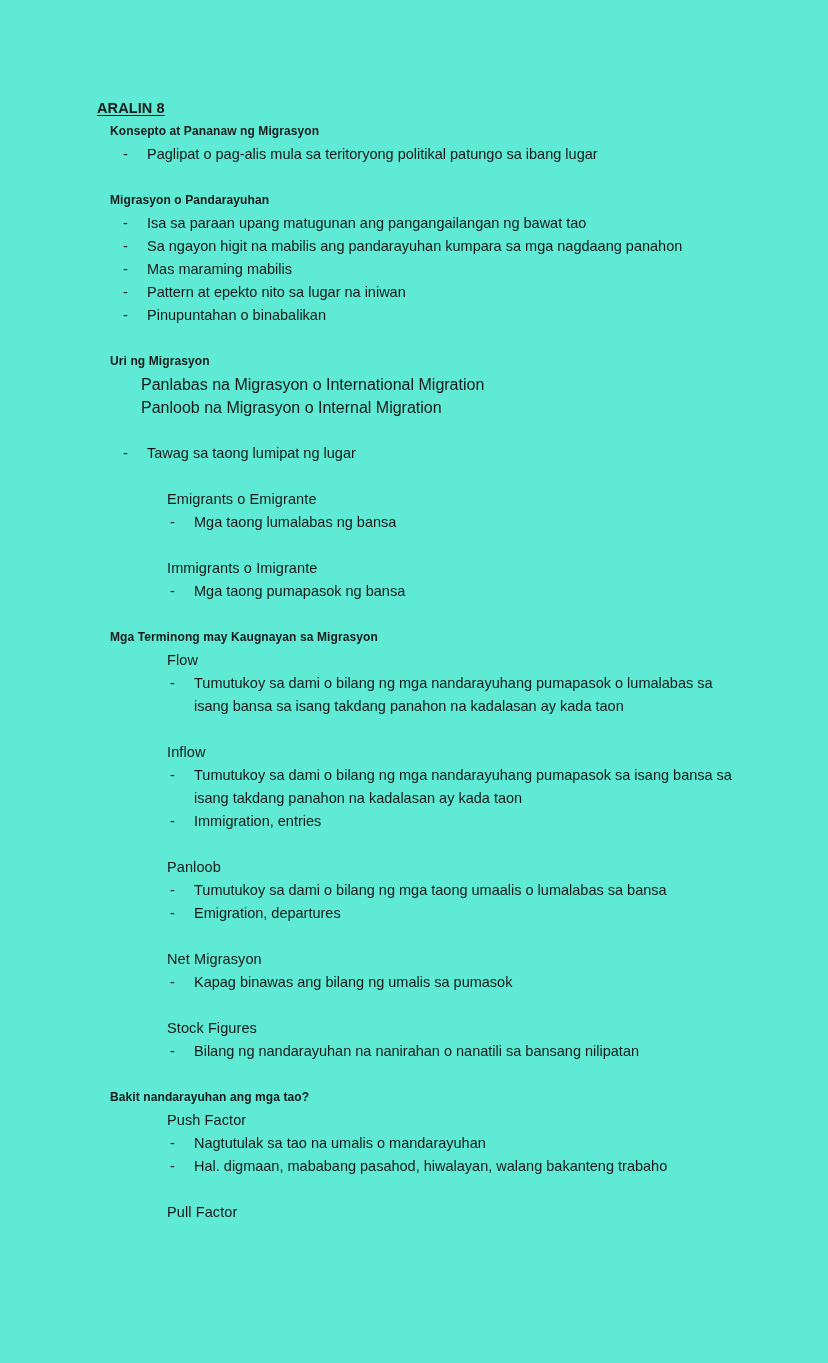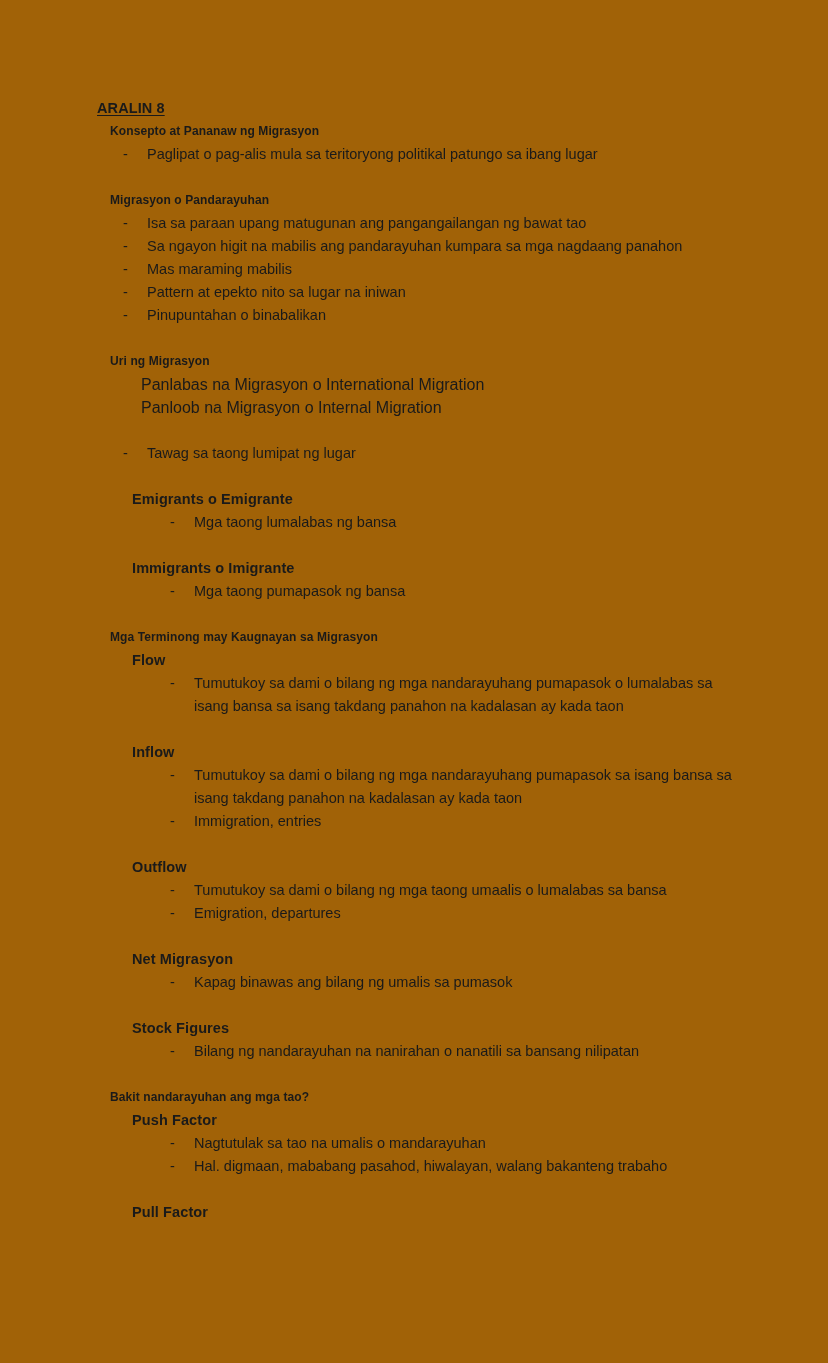--- a/index.html
+++ b/index.html
@@ -12,21 +12,21 @@
     height: 1363px;
     font-family: "Liberation Sans", sans-serif;
     color: #1a1a1a;
     -webkit-font-smoothing: antialiased;
   }
 
   .page {
     position: relative;
     width: 828px;
     height: 1363px;
-    background: #a16207;
+    background: #5eead4;
     box-sizing: border-box;
     padding: 97px 88px 0 97px;
   }
 
   .doc {
     width: 643px;
   }
 
   
   .title {
@@ -41,23 +41,23 @@
   .h1 {
     font-size: 12px;
     font-weight: bold;
     line-height: 23px;
     margin-left: 13px;
     letter-spacing: 0.1px;
   }
 
   .h2 {
     font-size: 14.5px;
-    font-weight: bold;
-    line-height: 23px;
-    margin-left: 35px;
+    font-weight: normal;
+    line-height: 23px;
+    margin-left: 70px;
     letter-spacing: 0.1px;
   }
 
   
   .plain {
     font-size: 16px;
     line-height: 23px;
     margin-left: 44px;
   }
 
@@ -169,21 +169,21 @@
       <span class="dash">-</span>
       <span class="txt">Tumutukoy sa dami o bilang ng mga nandarayuhang pumapasok sa isang bansa sa isang takdang panahon na kadalasan ay kada taon</span>
     </div>
     <div class="bullet lv2">
       <span class="dash">-</span>
       <span class="txt">Immigration, entries</span>
     </div>
 
     <div class="gap-blank"></div>
 
-    <div class="h2">Outflow</div>
+    <div class="h2">Panloob</div>
     <div class="bullet lv2">
       <span class="dash">-</span>
       <span class="txt">Tumutukoy sa dami o bilang ng mga taong umaalis o lumalabas sa bansa</span>
     </div>
     <div class="bullet lv2">
       <span class="dash">-</span>
       <span class="txt">Emigration, departures</span>
     </div>
 
     <div class="gap-blank"></div>

